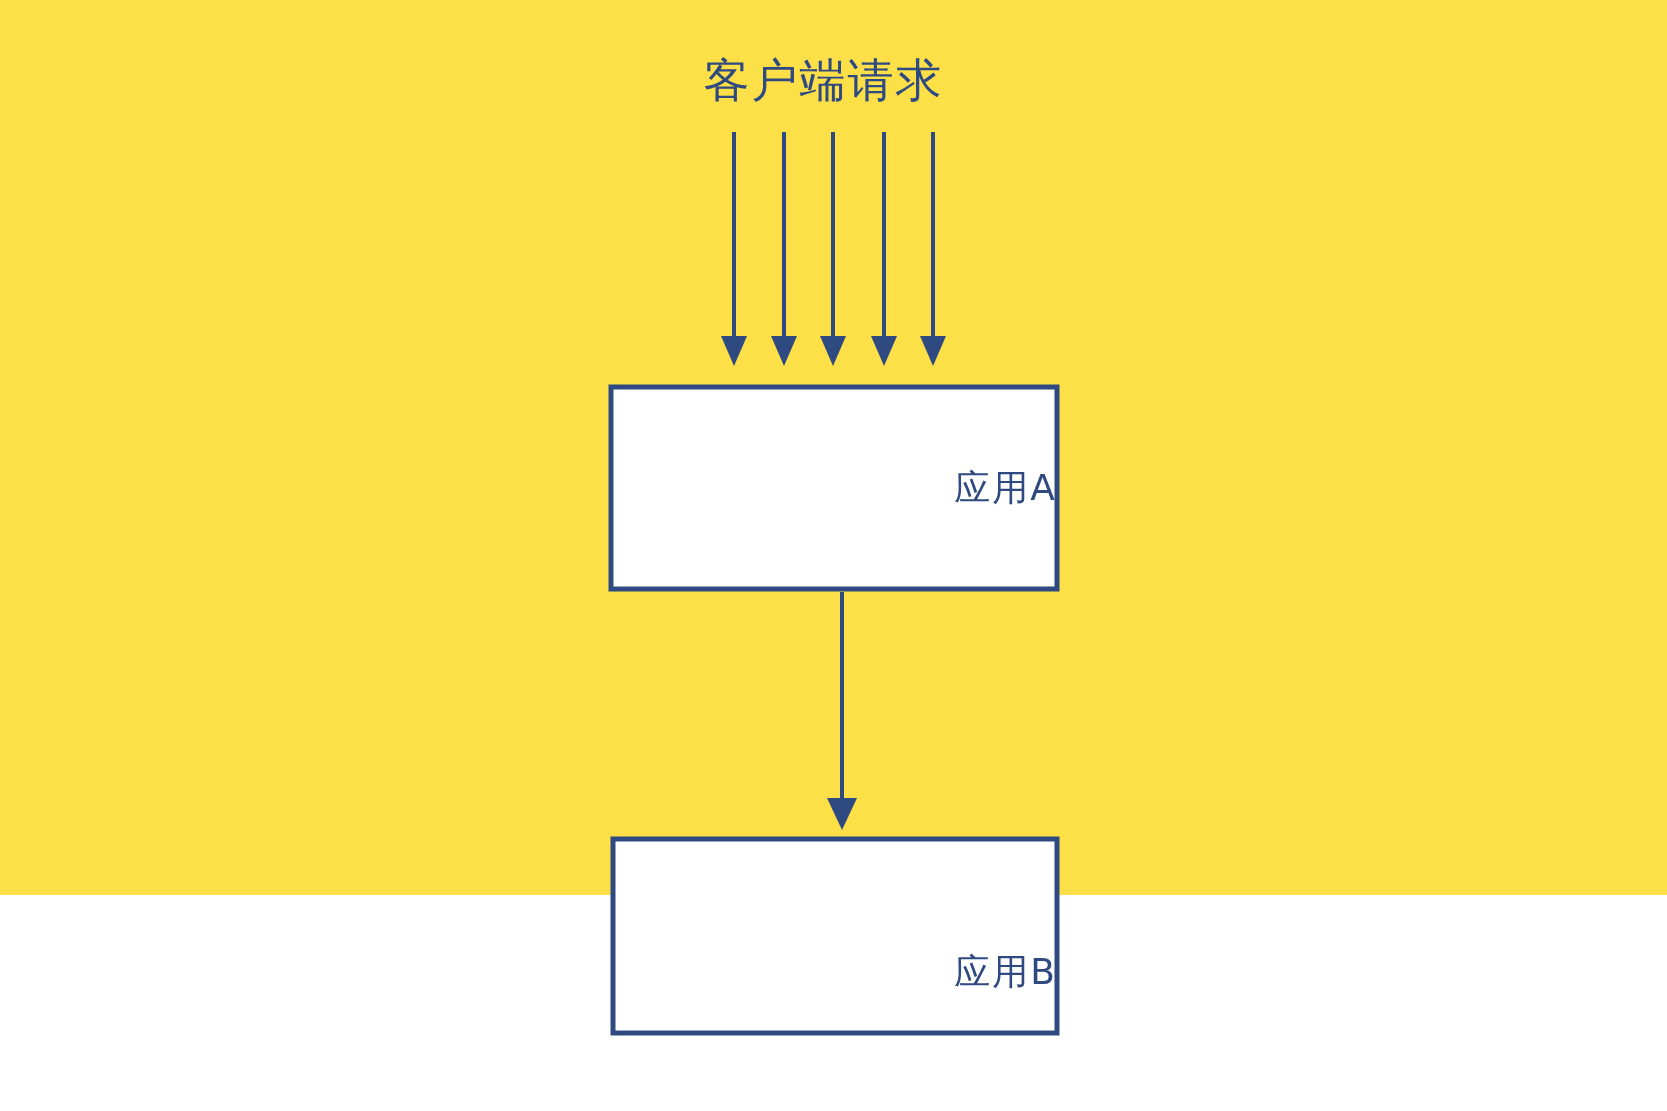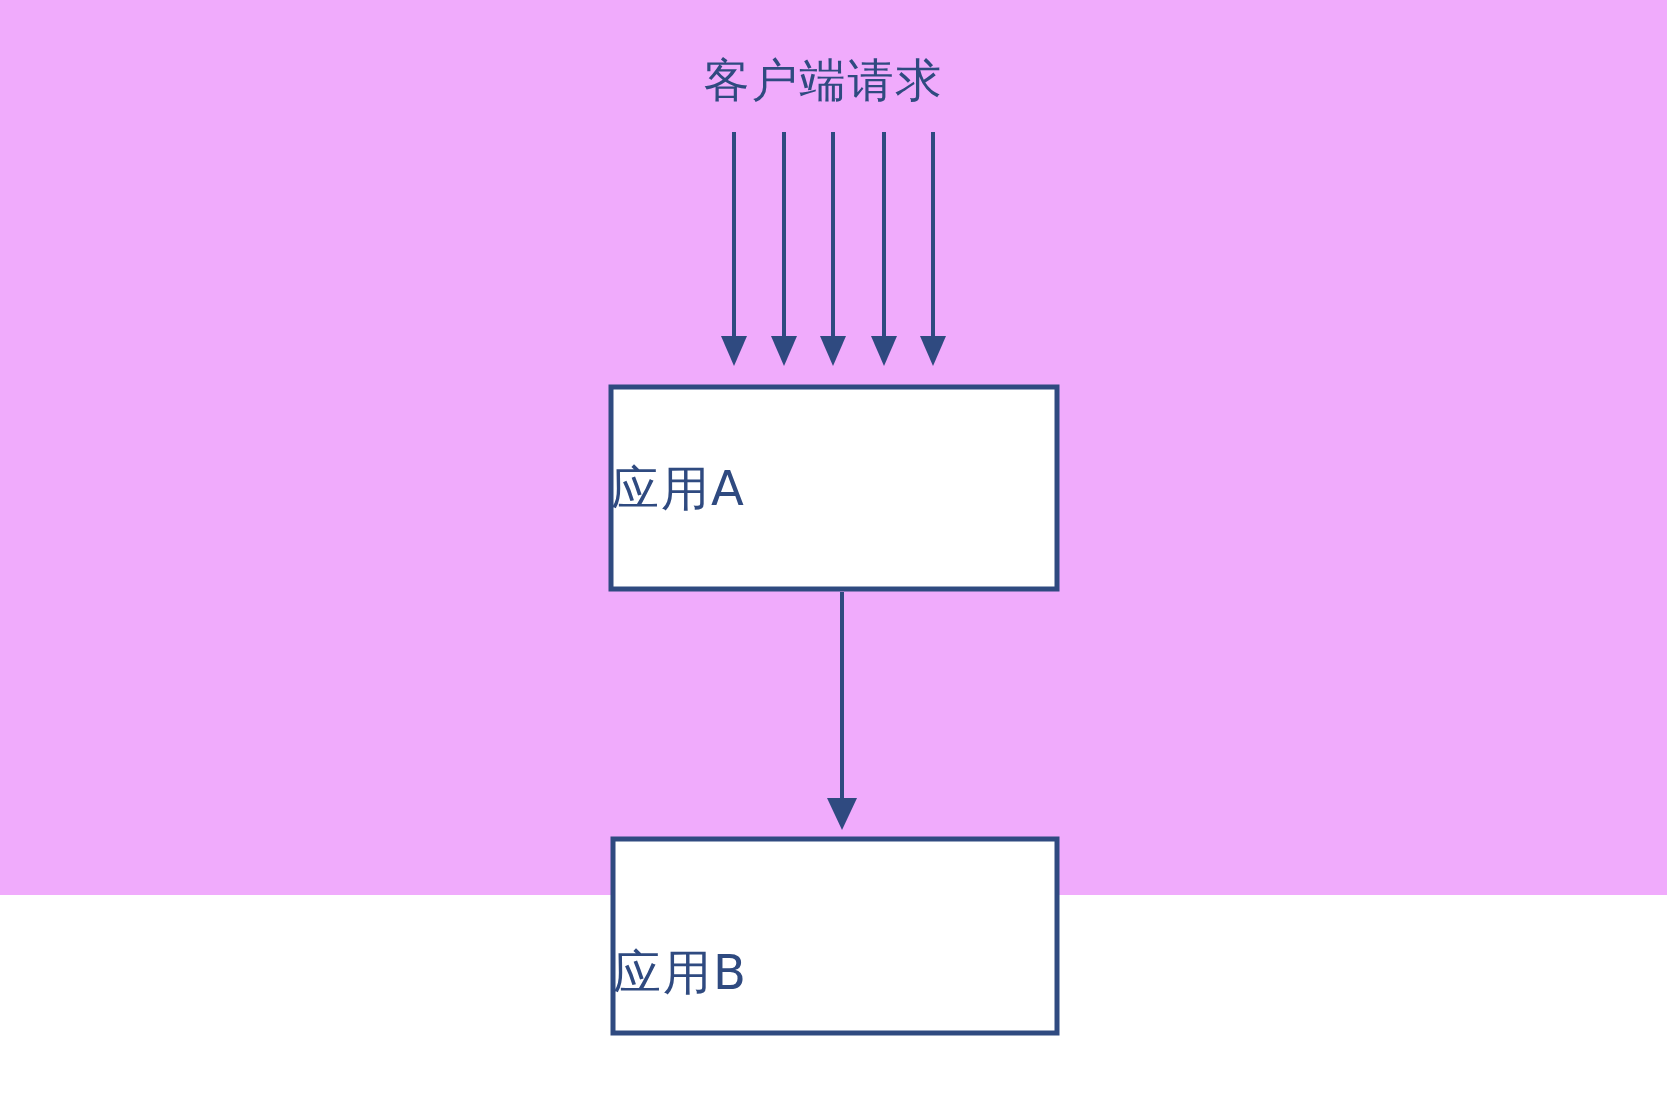--- a/index.html
+++ b/index.html
@@ -10,21 +10,21 @@
   body {
     width: 1667px;
     height: 1111px;
     overflow: hidden;
     font-family: "DejaVu Sans", "Liberation Sans", sans-serif;
   }
   #canvas {
     position: relative;
     width: 1667px;
     height: 895px;
-    background: #f0abfc;
+    background: #fde047;
   }
   #diagram-svg {
     position: absolute;
     left: 0;
     top: 0;
     width: 1667px;
     height: 1111px;
   }
   .diagram-label {
     position: absolute;
@@ -37,23 +37,23 @@
   #title-label {
     left: 0;
     top: 52px;
     width: 1667px;
     text-align: center;
     transform: translateX(-10px);
     font-size: 46px;
     line-height: 56px;
   }
   .node-label {
-    font-size: 48px;
+    font-size: 36px;
     line-height: 56px;
-    text-align: left;
+    text-align: right;
   }
   #node-a-label {
     left: 611px;
     top: 460px;
     width: 446px;
   }
   #node-b-label {
     left: 613px;
     top: 944px;
     width: 444px;

